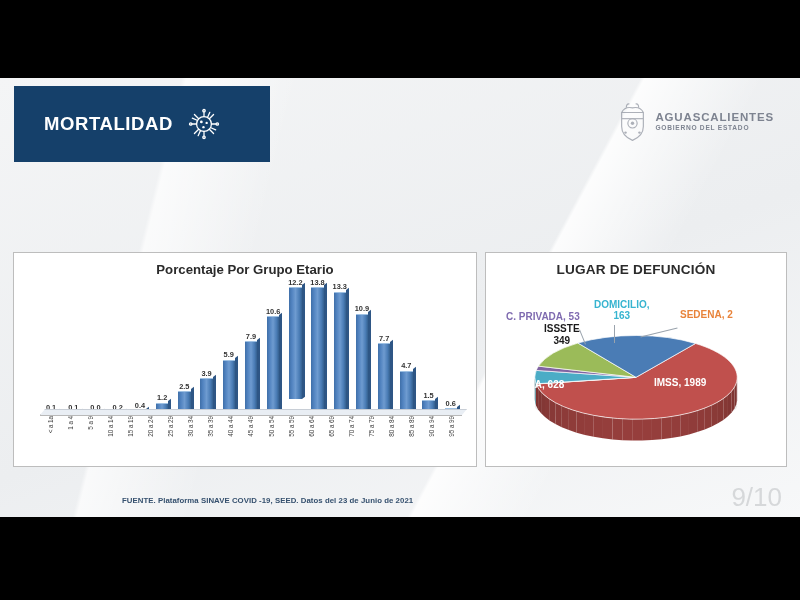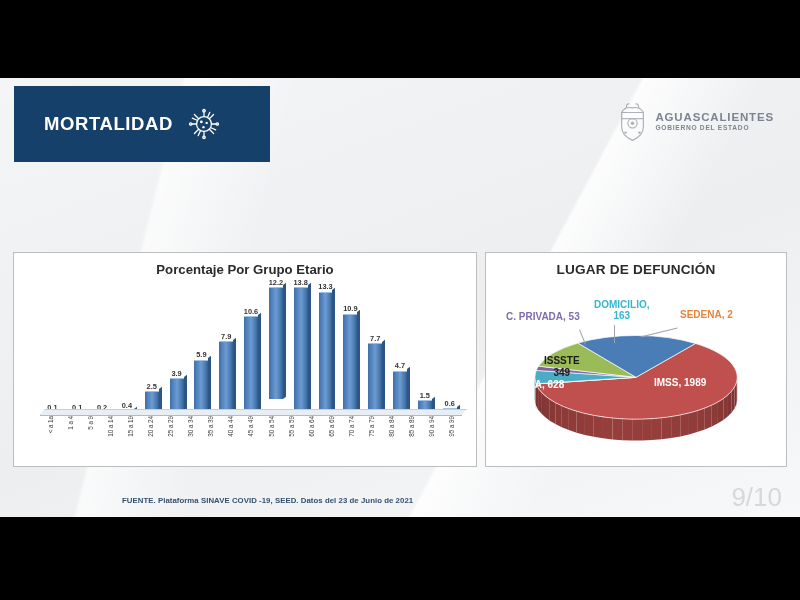--- a/index.html
+++ b/index.html
@@ -184,28 +184,42 @@
             <div class="bcell">
               <div class="bwrap" style="height: 100%; align-items: flex-end;">
                 <div class="bar" style="height: 1.5%;">
                   <div class="blabel">0.1</div>
                 </div>
               </div>
             </div>
             <div class="bcell">
               <div class="bwrap" style="height: 100%; align-items: flex-end;">
                 <div class="bar" style="height: 1.5%;">
+                  <div class="blabel">0.0</div>
+                </div>
+              </div>
+            </div>
+            <div class="bcell">
+              <div class="bwrap" style="height: 100%; align-items: flex-end;">
+                <div class="bar" style="height: 1.5%;">
                   <div class="blabel">0.2</div>
                 </div>
               </div>
             </div>
             <div class="bcell">
               <div class="bwrap" style="height: 100%; align-items: flex-end;">
                 <div class="bar" style="height: 2.89855%;">
                   <div class="blabel">0.4</div>
+                </div>
+              </div>
+            </div>
+            <div class="bcell">
+              <div class="bwrap" style="height: 100%; align-items: flex-end;">
+                <div class="bar" style="height: 8.69565%;">
+                  <div class="blabel">1.2</div>
                 </div>
               </div>
             </div>
             <div class="bcell">
               <div class="bwrap" style="height: 100%; align-items: flex-end;">
                 <div class="bar" style="height: 18.1159%;">
                   <div class="blabel">2.5</div>
                 </div>
               </div>
             </div>
@@ -473,21 +487,21 @@
         <div class="leader" style="left:92px; top:46px; width:1px; height:16px; transform:rotate(-22deg);"></div>
         <div class="leader" style="left:124px; top:42px; width:1px; height:18px;"></div>
         <div class="leader" style="left:150px; top:49px; width:38px; height:1px; transform:rotate(-14deg);"></div>
 
         <div class="pie-lbl" style="left:104px; top:16px; color:#37b4d0; text-align:center;">
           <span>DOMICILIO,</span><br>
           <span>163</span>
         </div>
         <div class="pie-lbl" style="left:16px; top:28px; color:#7f6bb0;">C. PRIVADA, 53</div>
         <div class="pie-lbl" style="left:190px; top:26px; color:#e8833a;">SEDENA, 2</div>
-        <div class="pie-lbl" style="left:54px; top:72px; color:#1a1a1a; text-align:center; line-height:1.15;">
+        <div class="pie-lbl" style="left:54px; top:40px; color:#1a1a1a; text-align:center; line-height:1.15;">
           <span>ISSSTE</span><br>
           <span>349</span>
         </div>
         <div class="pie-lbl" style="left:22px; top:96px; color:#ffffff;">ISSEA, 628</div>
         <div class="pie-lbl" style="left:164px; top:94px; color:#ffffff;">IMSS, 1989</div>
       </div>
     </div>
 
     <div id="footer-src">FUENTE. Plataforma SINAVE COVID -19, SEED. Datos del 23 de Junio de 2021</div>
     <div id="pageno">9/10</div>

